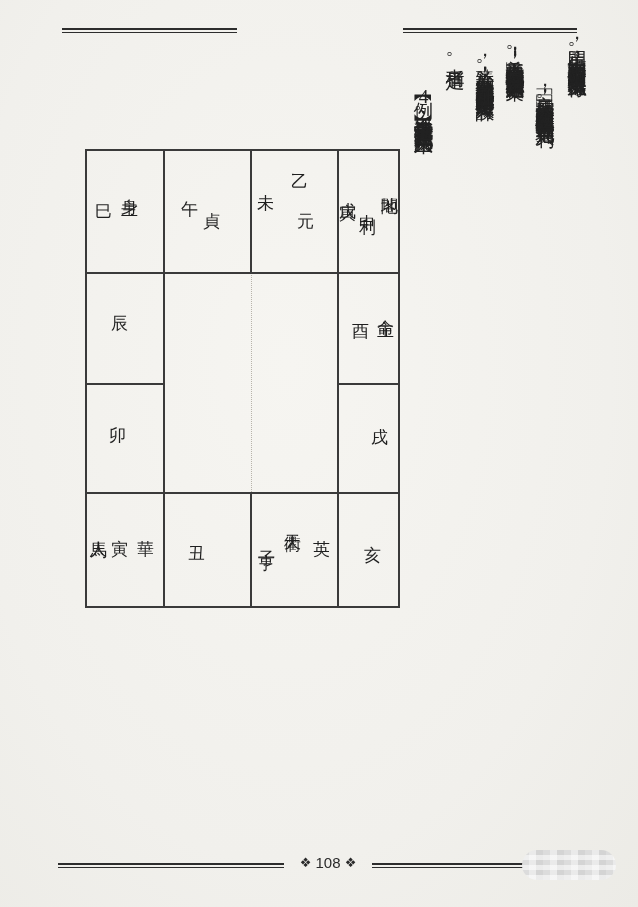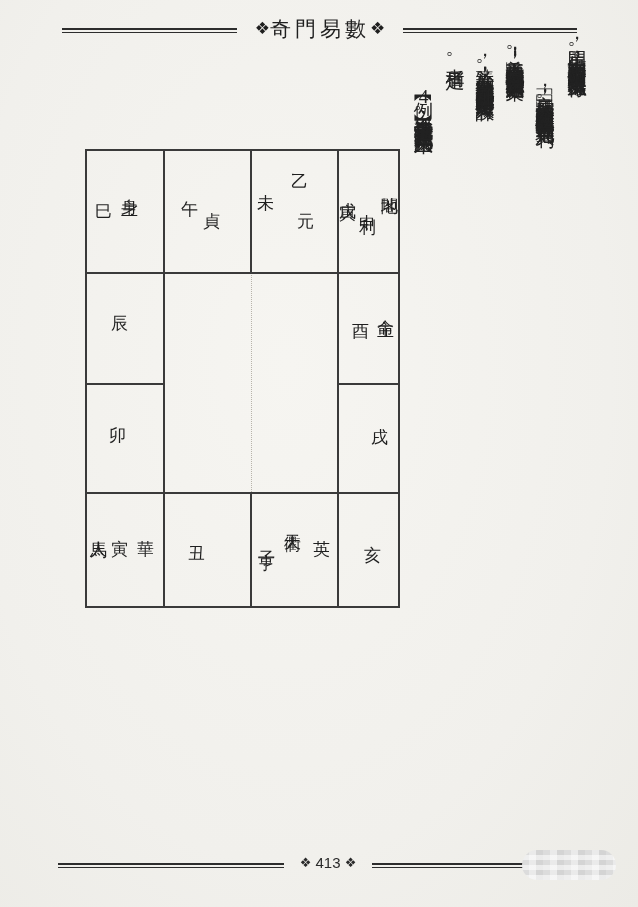--- a/index.html
+++ b/index.html
@@ -74,21 +74,20 @@
       repeating-linear-gradient(90deg, #dcdcdc 0 7px, #eaeaea 7px 14px, #d4d4d4 14px 21px);
     filter:blur(.6px);
   }
 </style>
 </head>
 <body>
 
 <div class="page">
 
   <div class="rule" id="hrule-l"></div>
-  <div class="header-title"><span class="orn">❖</span><span>奇門易數</span><span class="orn">❖</span></div>
   <div class="rule" id="hrule-r"></div>
 
   <div class="vcol" id="col1">較之胡造，似嫌美中不足。（祿爲事業宮）而利貞出生門，福壽綿長。</div>
   <div class="vcol" id="col2">利貞地「杜」而人「生」，行健不息之精神，恒其德貞。英華外「杜」而内「休」，深合詩經所雲「良</div>
   <div class="vcol" id="col3">士休休」之義。利貞之地，原是英華之位，樂道于温良恭儉之中，似無爲而無不爲，況英在福宮，福</div>
   <div class="vcol" id="col4">壽并臻，純出自然。年過七秩，是爲貞下起元，身心仍未許其閑，樂甭康壯，謀人類同登福祉。有</div>
   <div class="vcol" id="col5">足稱者。</div>
   <div class="vcol" id="col6">【例4錢穆命造】：乙未年六月初九日戌時生于大暑后七日。</div>
 
   <div class="grid">
@@ -123,17 +122,17 @@
     <span class="gc" id="t-yin-branch">寅</span>
     <span class="gc" id="t-yin-extra">華</span>
     <span class="gc" id="t-chou-branch">丑</span>
     <span class="gc" id="t-zi-extra">英</span>
     <span class="gv" id="t-zi-label">天衢</span>
     <span class="gv" id="t-zi-bl">子亨</span>
     <span class="gc" id="t-hai-branch">亥</span>
   </div>
 
   <div class="rule" id="frule-l"></div>
-  <div class="footer-text"><span class="orn">❖</span> <span>413</span> <span class="orn">❖</span></div>
+  <div class="footer-text"><span class="orn">❖</span> <span>108</span> <span class="orn">❖</span></div>
   <div class="rule" id="frule-r"></div>
   <div class="blob"></div>
 
 </div>
 
 </body></html>

